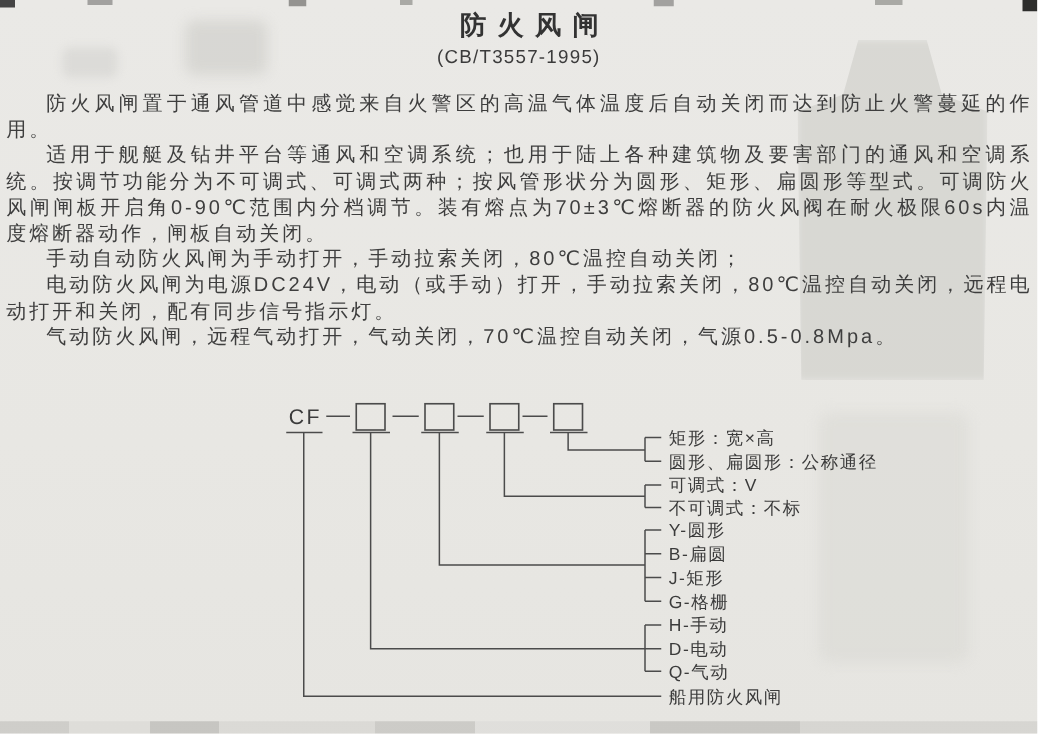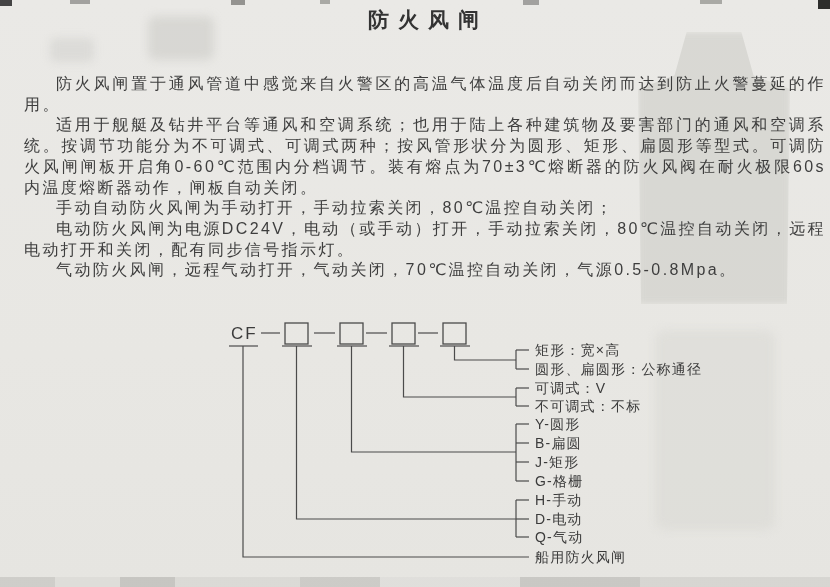--- a/index.html
+++ b/index.html
@@ -26,21 +26,21 @@
         #c6c5c1 300px 380px,#deddda 380px 520px,#c2c1bd 520px 640px,#d3d2ce 640px 830px);
       opacity:.8;}
   .mark{position:absolute;pointer-events:none;background:#5a5a57;}
   
   .title{position:absolute;left:13px;top:6px;width:100%;text-align:center;margin:0;
          font-size:21px;font-weight:bold;letter-spacing:9px;color:#333;}
   .subtitle{position:absolute;left:0;top:37px;width:100%;text-align:center;
             font-size:15px;letter-spacing:1px;color:#3b3b3b;}
   .content{position:absolute;left:5px;right:4px;top:74px;
            font-size:16px;line-height:20.7px;letter-spacing:2.4px;
-           text-align:justify;color:#3e3e3e;margin-left:19px;}
+           text-align:justify;color:#3e3e3e;}
   .content p{margin:0;text-indent:2em;}
   
   .diagram{position:absolute;left:225px;top:315px;}
   .diagram text{fill:#3b3b3b;}
   .lbl{font-size:14px;letter-spacing:1.2px;}
   .cf{font-size:17px;letter-spacing:2px;}
   .ln{stroke:#4b4b4b;stroke-width:1.2;fill:none;}
   .bx{stroke:#4b4b4b;stroke-width:1.3;fill:none;}
 </style>
 </head>
@@ -55,24 +55,25 @@
   <div class="mark" style="left:0;top:0;width:12px;height:6px;background:#444;"></div>
   <div class="mark" style="left:70px;top:0;width:20px;height:4px;opacity:.5;"></div>
   <div class="mark" style="left:231px;top:0;width:14px;height:5px;opacity:.6;"></div>
   <div class="mark" style="left:320px;top:0;width:10px;height:4px;opacity:.45;"></div>
   <div class="mark" style="left:523px;top:0;width:16px;height:5px;opacity:.5;"></div>
   <div class="mark" style="left:700px;top:0;width:22px;height:4px;opacity:.45;"></div>
   <div class="mark" style="left:818px;top:0;width:12px;height:9px;background:#2e2e2c;"></div>
   <div class="artifact bottom-band"></div>
 
   <h1 class="title">防火风闸</h1>
+  <div class="subtitle">(CB/T3557-1995)</div>
 
   <div class="content">
     <p>防火风闸置于通风管道中感觉来自火警区的高温气体温度后自动关闭而达到防止火警蔓延的作用。</p>
-    <p>适用于舰艇及钻井平台等通风和空调系统；也用于陆上各种建筑物及要害部门的通风和空调系统。按调节功能分为不可调式、可调式两种；按风管形状分为圆形、矩形、扁圆形等型式。可调防火风闸闸板开启角0-60℃范围内分档调节。装有熔点为70±3℃熔断器的防火风阀在耐火极限60s内温度熔断器动作，闸板自动关闭。</p>
+    <p>适用于舰艇及钻井平台等通风和空调系统；也用于陆上各种建筑物及要害部门的通风和空调系统。按调节功能分为不可调式、可调式两种；按风管形状分为圆形、矩形、扁圆形等型式。可调防火风闸闸板开启角0-90℃范围内分档调节。装有熔点为70±3℃熔断器的防火风阀在耐火极限60s内温度熔断器动作，闸板自动关闭。</p>
     <p>手动自动防火风闸为手动打开，手动拉索关闭，80℃温控自动关闭；</p>
     <p>电动防火风闸为电源DC24V，电动（或手动）打开，手动拉索关闭，80℃温控自动关闭，远程电动打开和关闭，配有同步信号指示灯。</p>
     <p>气动防火风闸，远程气动打开，气动关闭，70℃温控自动关闭，气源0.5-0.8Mpa。</p>
   </div>
 
   <svg class="diagram" width="580" height="268" viewBox="0 0 580 268">
 
     <text class="cf" x="6" y="24">CF</text>
     <g>
       <rect class="bx" x="60" y="8" width="23" height="21"></rect>

